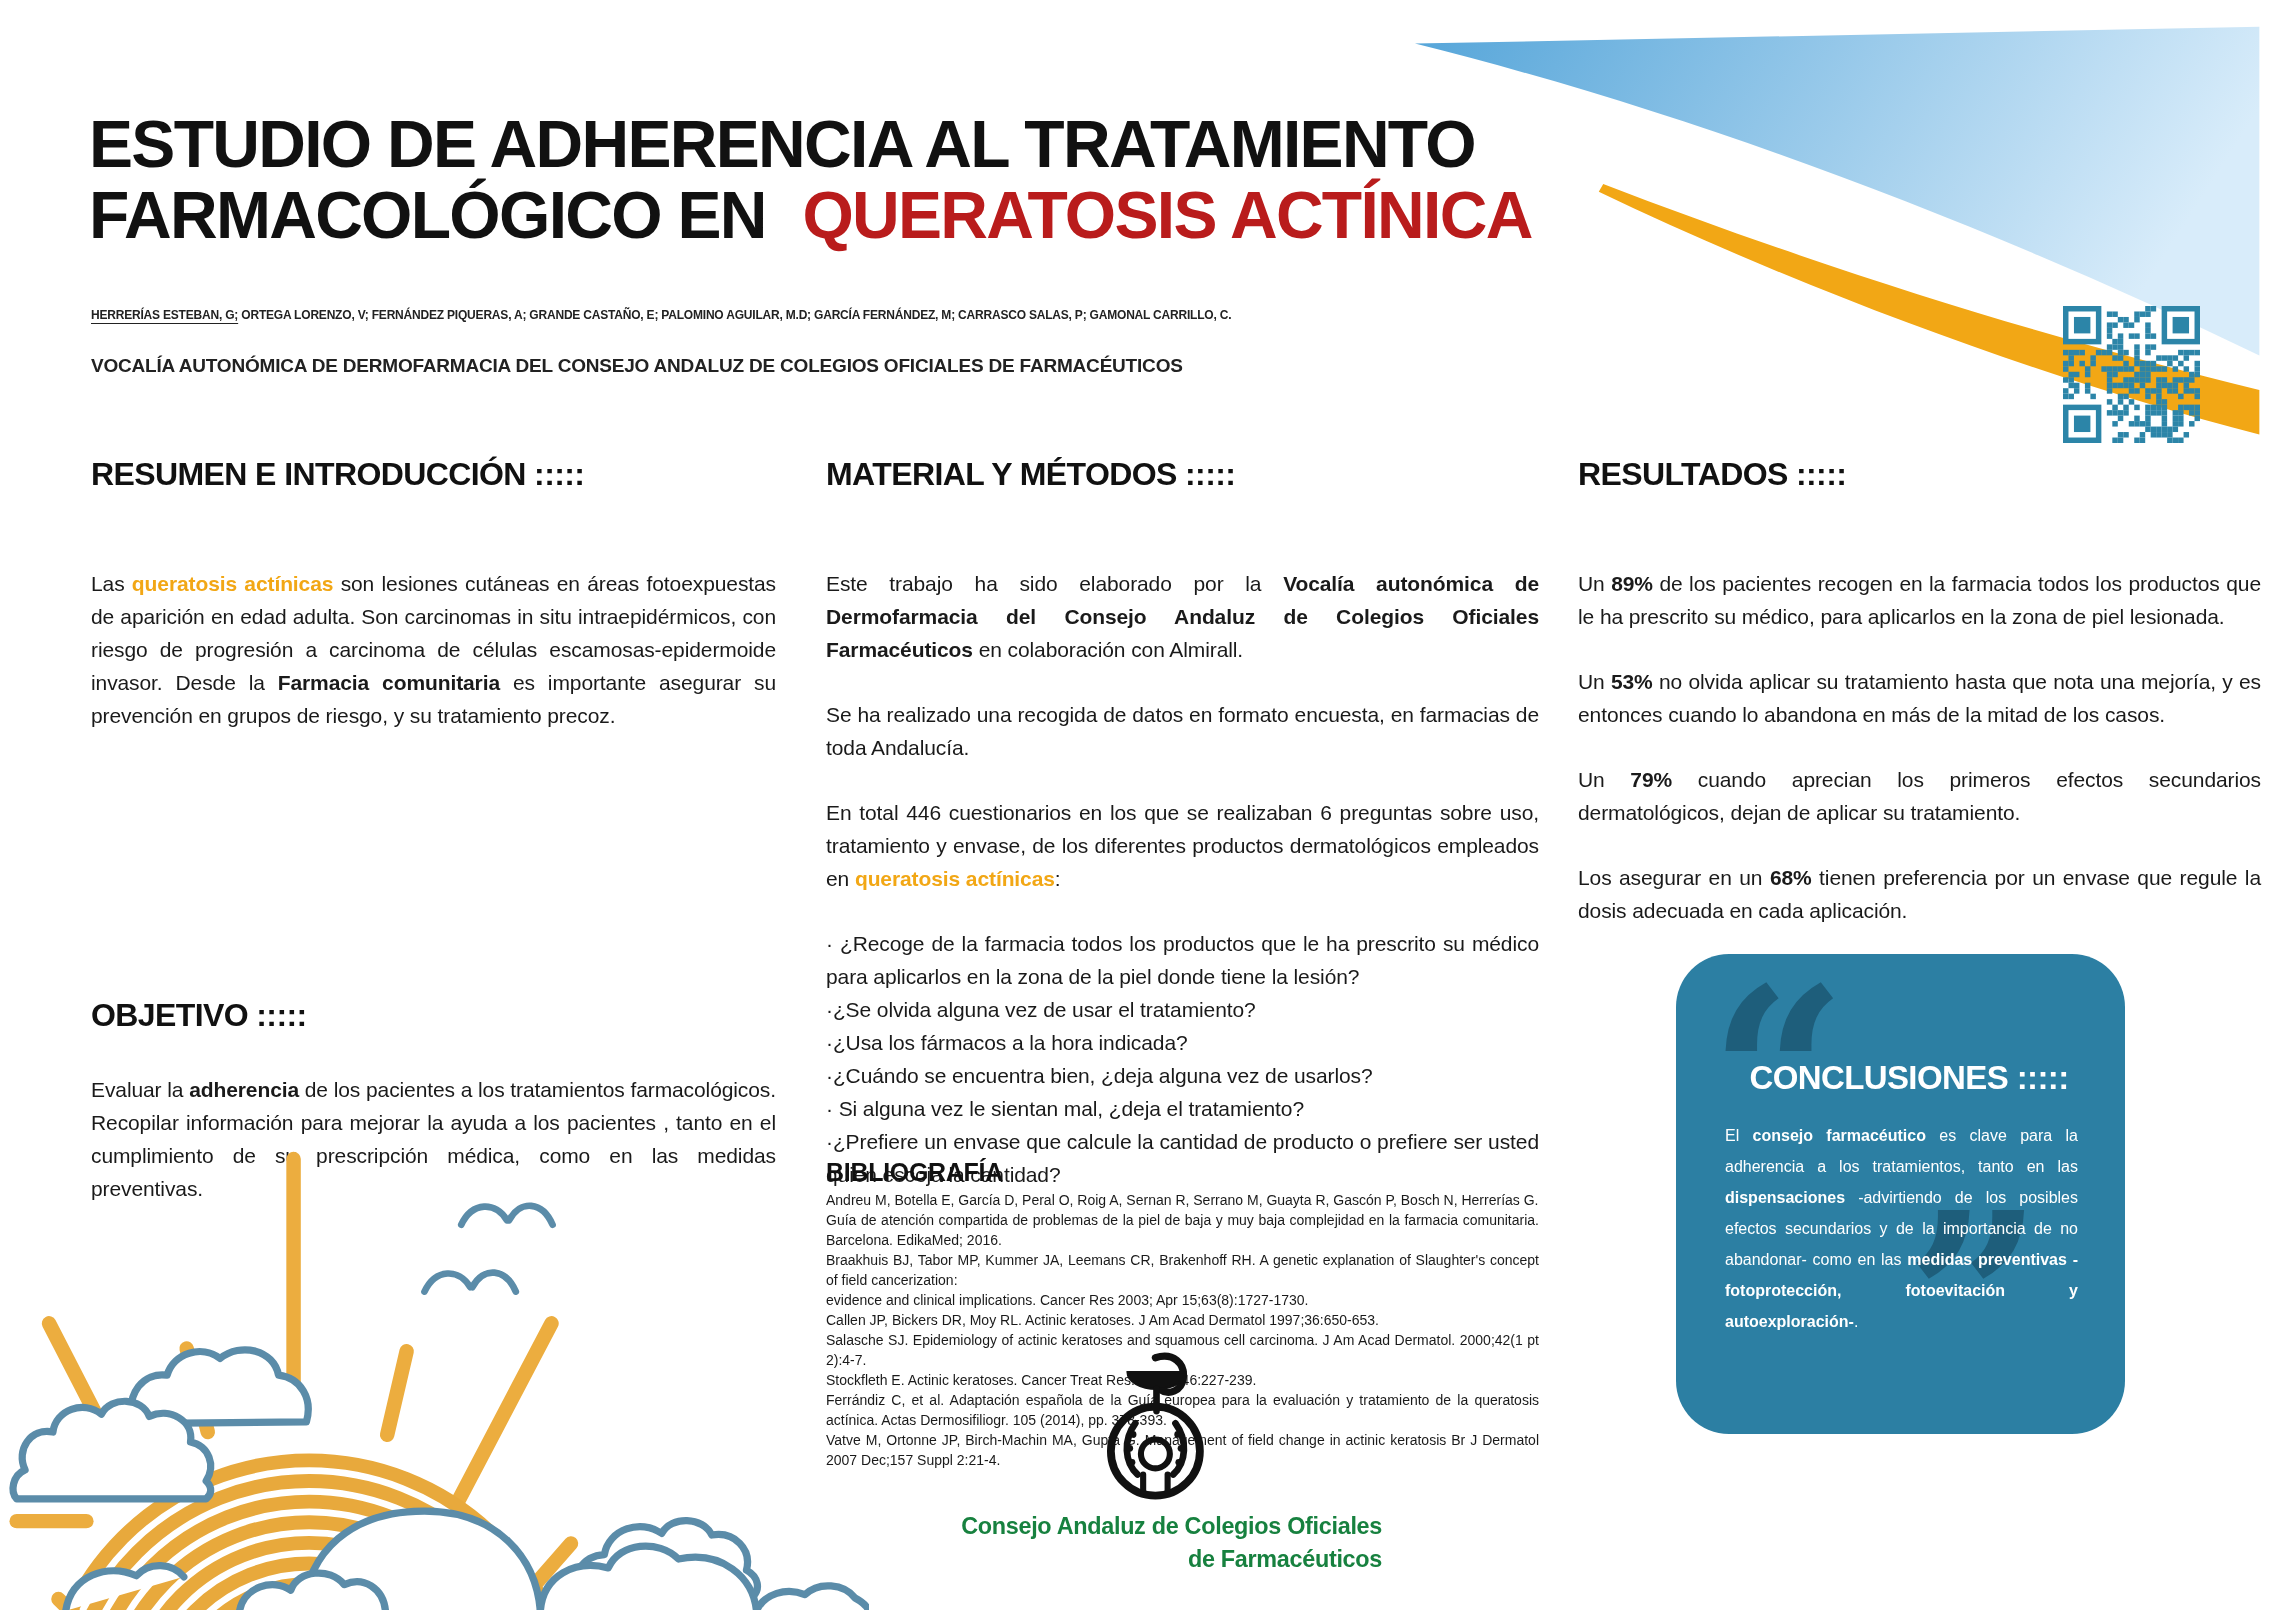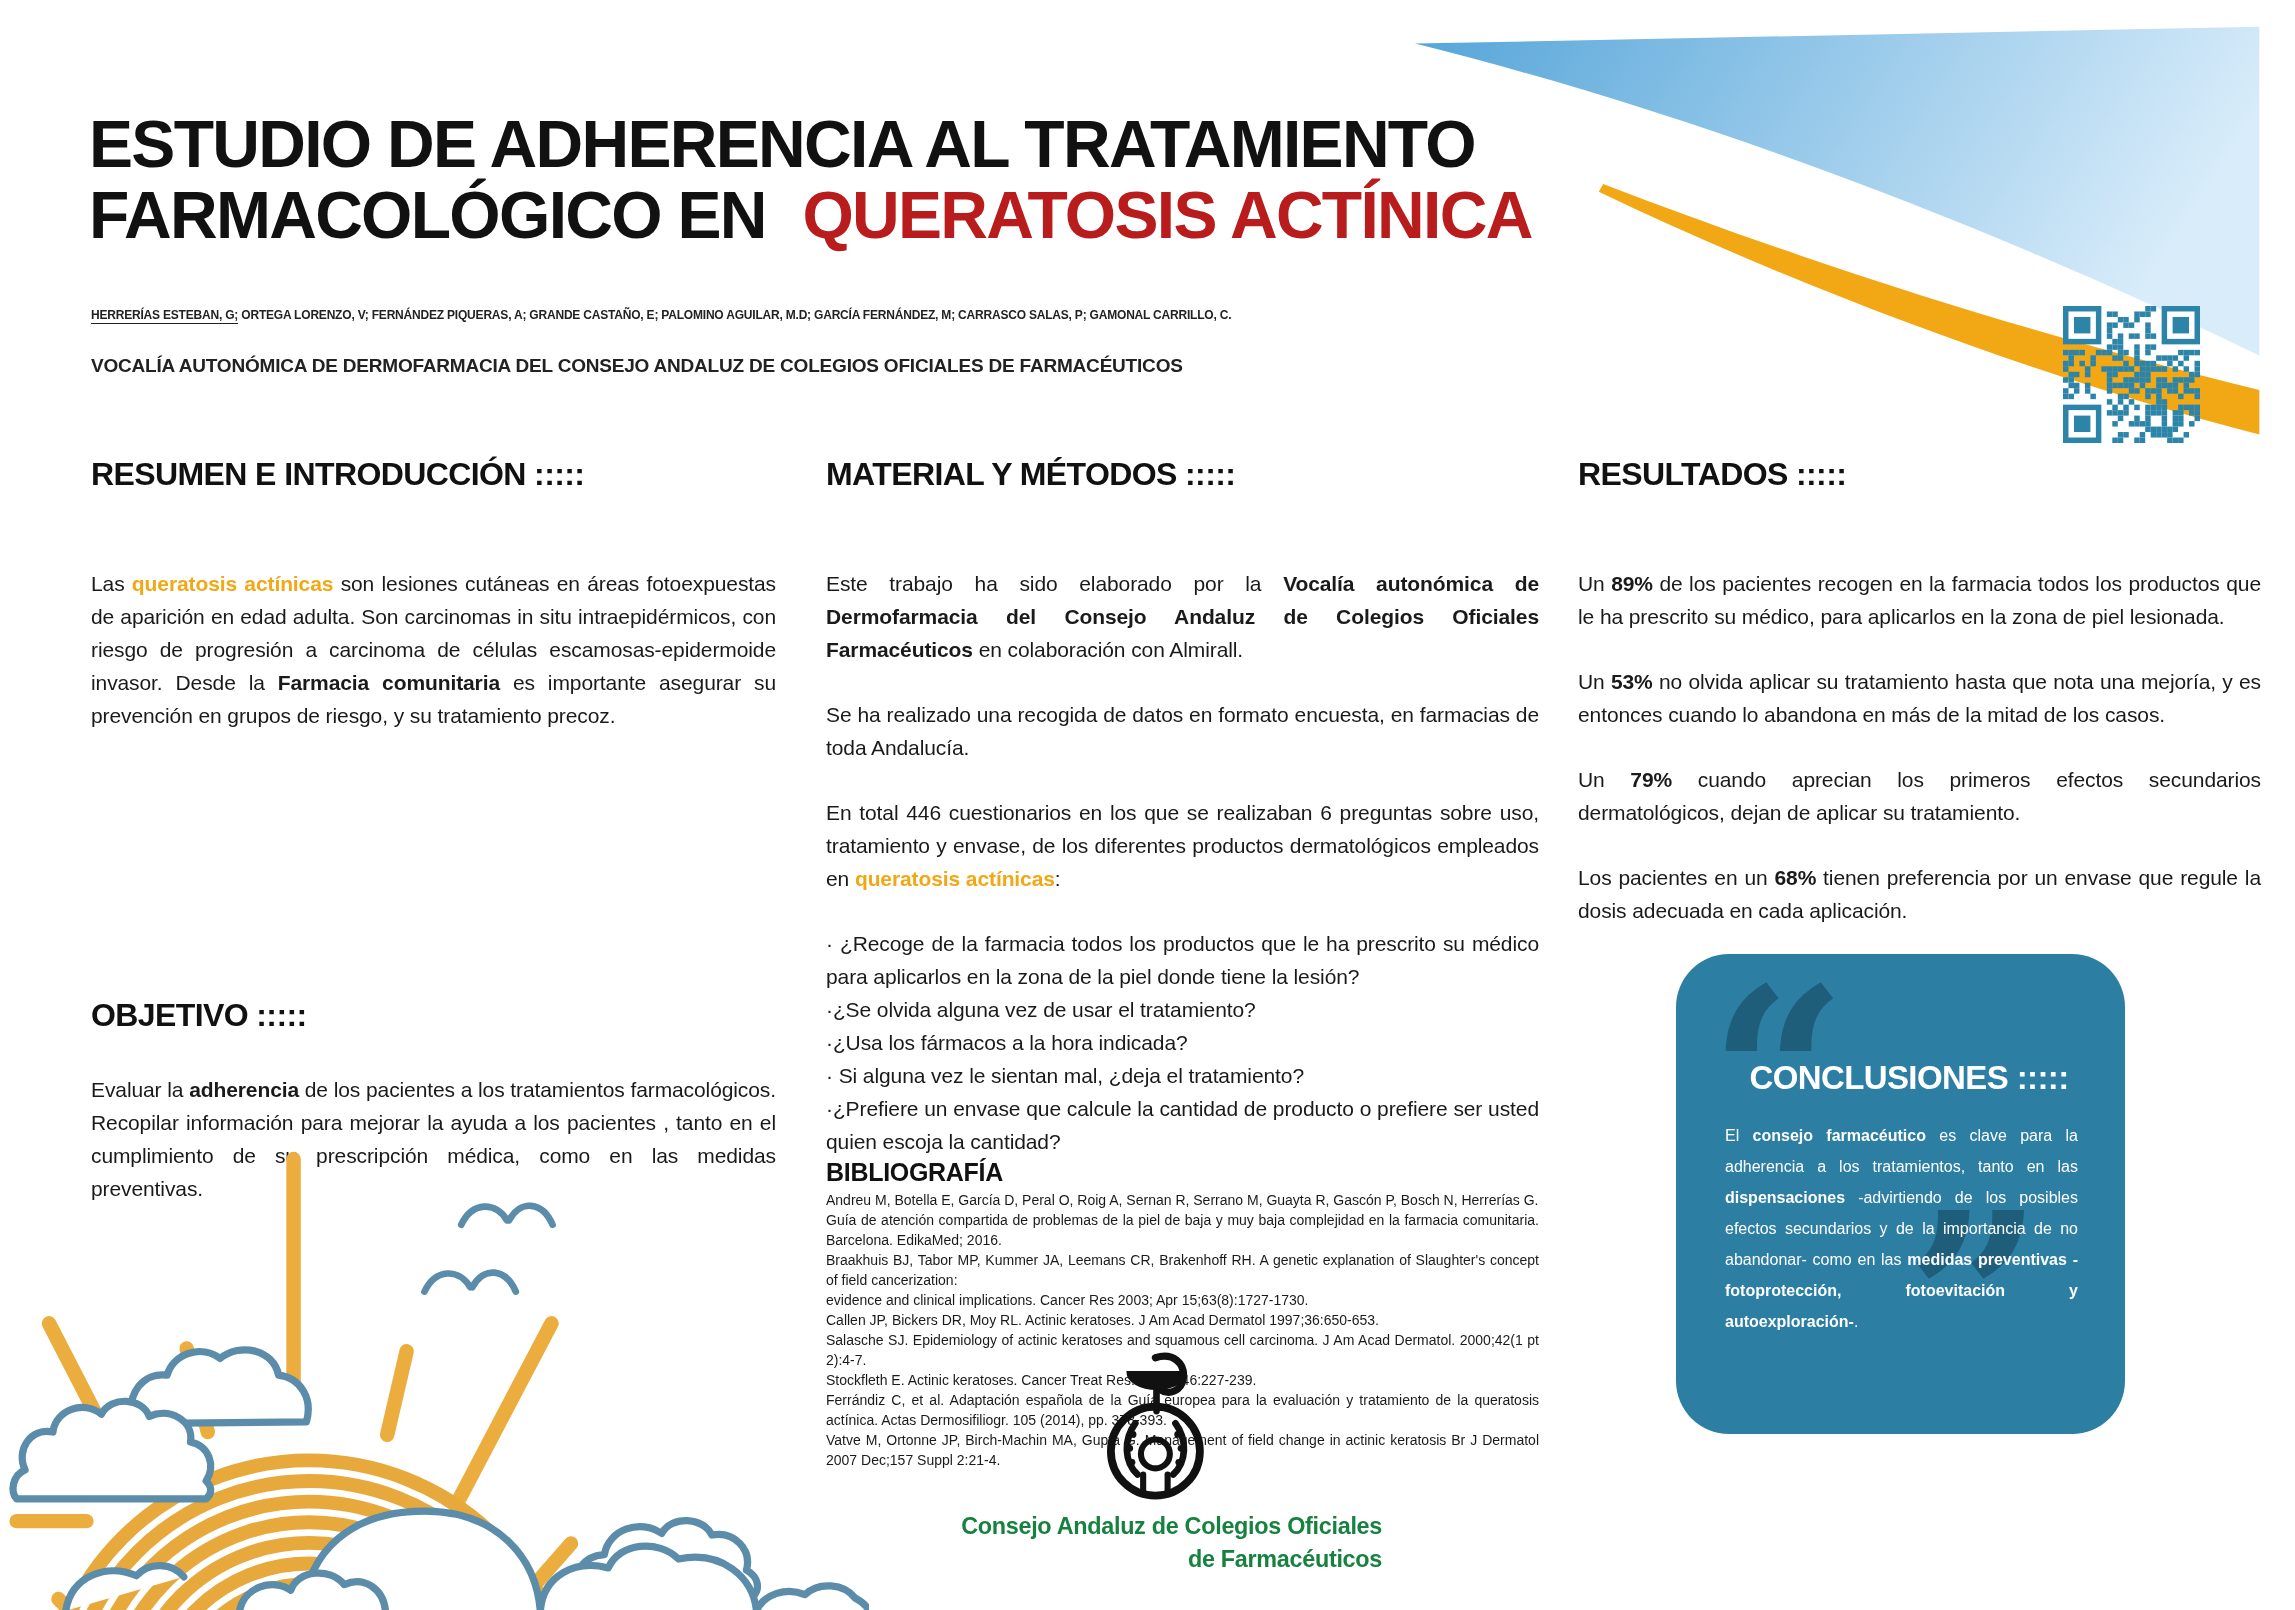--- a/index.html
+++ b/index.html
@@ -294,20 +294,21 @@
 
 <div class="abs section-title" style="left:826px;top:456px;width:713px">MATERIAL Y MÉTODOS :::::</div>
 <div class="abs col" style="left:826px;top:567px;width:713px">
   <p class="para"><span>Este trabajo ha sido elaborado por la </span><span class="bold">Vocalía autonómica de Dermofarmacia del Consejo Andaluz de Colegios Oficiales Farmacéuticos</span><span> en colaboración con Almirall.</span></p>
   <p class="para"><span>Se ha realizado una recogida de datos en formato encuesta, en farmacias de toda Andalucía.</span></p>
   <p class="para"><span>En total 446 cuestionarios en los que se realizaban 6 preguntas sobre  uso, tratamiento y envase, de los diferentes productos dermatológicos empleados en </span><span class="orange-bold">queratosis actínicas</span><span>:</span></p>
   <div class="qlist">
       <div>· ¿Recoge de la farmacia todos los productos que le ha prescrito su médico para aplicarlos en la zona de la piel donde tiene la lesión?</div>
       <div>·¿Se olvida alguna vez de usar el tratamiento?</div>
       <div>·¿Usa los fármacos a la hora indicada?</div>
+      <div>·¿Cuándo se encuentra bien, ¿deja alguna vez de usarlos?</div>
       <div>· Si alguna vez le sientan mal, ¿deja el tratamiento?</div>
       <div>·¿Prefiere un envase que calcule la cantidad de producto o prefiere ser usted quien escoja la cantidad?</div>
     </div>
 </div>
 
 <div class="abs" style="left:826px;top:1158px;width:713px">
   <div class="bib-title">BIBLIOGRAFÍA</div>
   <div class="bib">
       <div>Andreu M, Botella E, García D, Peral O, Roig A, Sernan R, Serrano M, Guayta R, Gascón P, Bosch N, Herrerías G.</div>
       <div>Guía de atención compartida de problemas de la piel de baja y muy baja complejidad en la farmacia comunitaria. Barcelona. EdikaMed; 2016.</div>
@@ -319,21 +320,21 @@
       <div>Ferrándiz C, et al. Adaptación española de la Guía europea para la evaluación y tratamiento de la queratosis actínica. Actas Dermosifiliogr. 105 (2014), pp. 378-393.</div>
       <div>Vatve M, Ortonne JP, Birch-Machin MA, Gupta G. Management of field change in actinic keratosis Br J Dermatol 2007 Dec;157 Suppl 2:21-4.</div>
     </div>
 </div>
 
 <div class="abs section-title" style="left:1578px;top:456px;width:685px">RESULTADOS :::::</div>
 <div class="abs col" style="left:1578px;top:567px;width:683px">
   <p class="para"><span>Un </span><span class="bold">89%</span><span> de los pacientes recogen en la farmacia todos los productos que le ha prescrito su médico, para aplicarlos en la zona de piel lesionada.</span></p>
   <p class="para"><span>Un </span><span class="bold">53%</span><span> no olvida aplicar su tratamiento hasta que nota una mejoría, y es entonces cuando lo abandona en más de la mitad de los casos.</span></p>
   <p class="para"><span>Un </span><span class="bold">79%</span><span> cuando aprecian los primeros efectos secundarios dermatológicos, dejan de aplicar su tratamiento.</span></p>
-  <p class="para"><span>Los pacientes en un </span><span class="bold">68%</span><span> tienen preferencia por un envase que regule la dosis adecuada en cada aplicación.</span></p>
+  <p class="para"><span>Los asegurar en un </span><span class="bold">68%</span><span> tienen preferencia por un envase que regule la dosis adecuada en cada aplicación.</span></p>
 </div>
 
 <div class="abs conclusions-box"></div>
 <div class="abs quote q-open">“</div>
 <div class="abs quote q-close">”</div>
 <div class="abs conclusions-title">CONCLUSIONES :::::</div>
 <div class="abs conclusions-body"><span>El </span><span class="bold">consejo farmacéutico</span><span> es clave para la adherencia a los tratamientos, tanto en las </span><span class="bold">dispensaciones</span><span> -advirtiendo de los posibles efectos secundarios y de la importancia de no abandonar- como en las </span><span class="bold">medidas preventivas</span><span> </span><span class="bold">-fotoprotección,  fotoevitación  y autoexploración-</span><span>.</span></div>
 
 <svg class="abs" style="left:0;top:1131px;width:869px;height:480px" viewBox="0 0 1560 861" aria-hidden="true">
 

